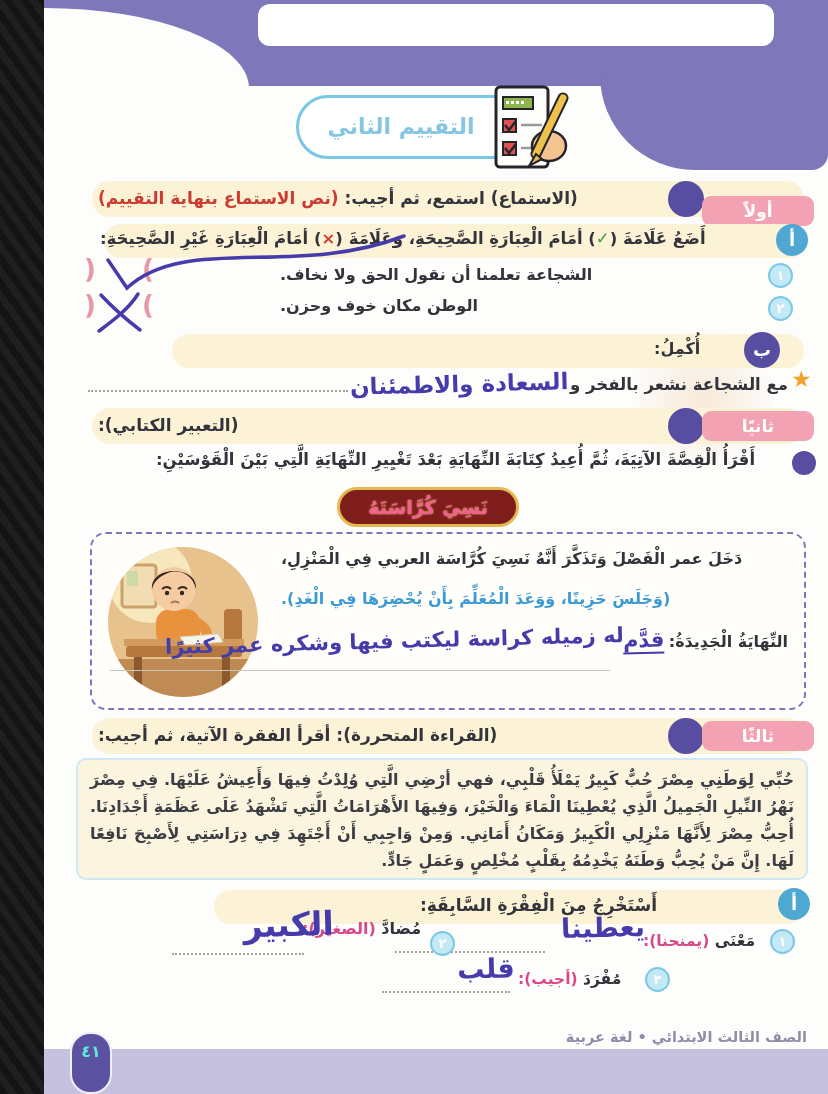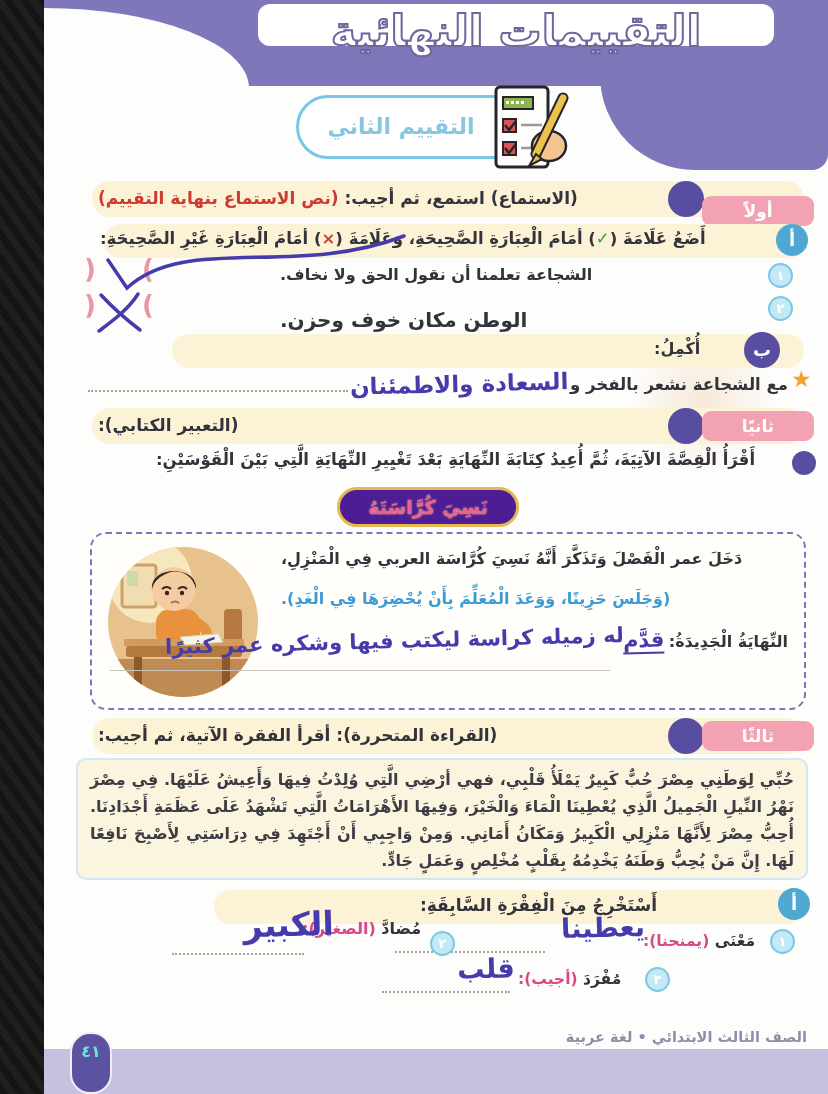--- a/index.html
+++ b/index.html
@@ -41,21 +41,21 @@
   .txt { position:absolute; direction:rtl; text-align:left; color:#33333b; font-weight:bold; font-size:17px; }
   .red { color:#cc3b31; }
   .green-mark { color:#3d9e4d; }
   .red-mark { color:#cc3b31; }
   .pink-word { color:#d9498a; }
   .hw { color:#463bab; font-weight:bold; transform:rotate(-1.5deg); display:inline-block; }
   .dotline { border-bottom:2px dotted #a8a29a; }
   .paren { position:absolute; color:#e798a4; font-size:26px; font-weight:bold; }
 
   .story-title-pill { position:absolute; left:337px; top:487px; width:182px; height:40px;
-    background:#4c1d95; border:3px solid #e5b94f; border-radius:20px; text-align:center;
+    background:#7f1d1d; border:3px solid #e5b94f; border-radius:20px; text-align:center;
     line-height:34px; font-size:19px; font-weight:bold; color:#ef5f92; text-shadow:0 0 2px #f7d870; }
   .story-box { position:absolute; left:90px; top:532px; width:716px; height:178px; background:#fffefb;
     border:2.5px dashed #7d76ba; border-radius:16px; }
   .story-img { position:absolute; left:16px; top:13px; width:150px; height:150px; border-radius:50%;
     overflow:hidden; }
   .blue-line { color:#3d9bd4; }
 
   .para-box { position:absolute; left:76px; top:758px; width:732px; height:122px; background:#fbf4df;
     border:2px solid #cfe8f3; border-radius:10px; padding:6px 12px; direction:rtl;
     text-align:justify; text-align-last:right; font-size:16px; line-height:27px;
@@ -78,21 +78,20 @@
 <body>
 
 <div class="page">
 
   <div class="black-strip"></div>
 
   <div class="hdr-band"></div>
   <div class="hdr-right"></div>
   <div class="hdr-notch"></div>
   <div class="title-box"></div>
-  <div class="page-title">التقييمات النهائية</div>
 
   <div class="pill">
     <span>التقييم الثاني</span>
   </div>
   <svg class="clip-icon" viewBox="0 0 94 88">
     <rect x="20" y="3" width="52" height="80" rx="4" fill="#fdfdfb" stroke="#26242b" stroke-width="3"></rect>
     <rect x="27" y="13" width="30" height="12" fill="#8cb54d" stroke="#26242b" stroke-width="2"></rect>
     <rect x="30" y="17" width="3" height="3" fill="#fff"></rect>
       <rect x="35" y="17" width="3" height="3" fill="#fff"></rect>
     <rect x="40" y="17" width="3" height="3" fill="#fff"></rect>
@@ -121,21 +120,21 @@
 
   <div class="band" style="left:104px; top:224px; width:702px; height:34px;"></div>
   <div class="letter-badge blue-badge" style="left:776px; top:224px;">أ</div>
   <div class="txt" style="left:100px; top:229px; width:670px; font-size:16.5px;">
     <span>أَضَعُ عَلَامَةَ (</span><span class="green-mark">✓</span><span>) أمَامَ الْعِبَارَةِ الصَّحِيحَةِ، وَعَلَامَةَ (</span><span class="red-mark">×</span><span>) أمَامَ الْعِبَارَةِ غَيْرِ الصَّحِيحَةِ:</span>
   </div>
 
   <div class="num-circle" style="left:768px; top:263px;">١</div>
   <div class="txt" style="left:280px; top:265px; width:480px; font-size:16px;">الشجاعة تعلمنا أن نقول الحق ولا نخاف.</div>
   <div class="num-circle" style="left:768px; top:296px;">٢</div>
-  <div class="txt" style="left:280px; top:308px; width:480px; font-size:20px;">الوطن مكان خوف وحزن.</div>
+  <div class="txt" style="left:280px; top:296px; width:480px; font-size:16px;">الوطن مكان خوف وحزن.</div>
 
   <span class="paren" style="left:84px; top:254px;">(</span>
   <span class="paren" style="left:142px; top:254px;">)</span>
   <span class="paren" style="left:84px; top:290px;">(</span>
   <span class="paren" style="left:142px; top:290px;">)</span>
 
   <svg style="position:absolute; left:80px; top:226px; width:336px; height:74px;" viewBox="0 0 336 74">
     <path class="ink" d="M28,34 L47,62 C105,8 215,52 324,10"></path>
   </svg>
   <svg style="position:absolute; left:94px; top:290px; width:52px; height:44px;" viewBox="0 0 52 44">

